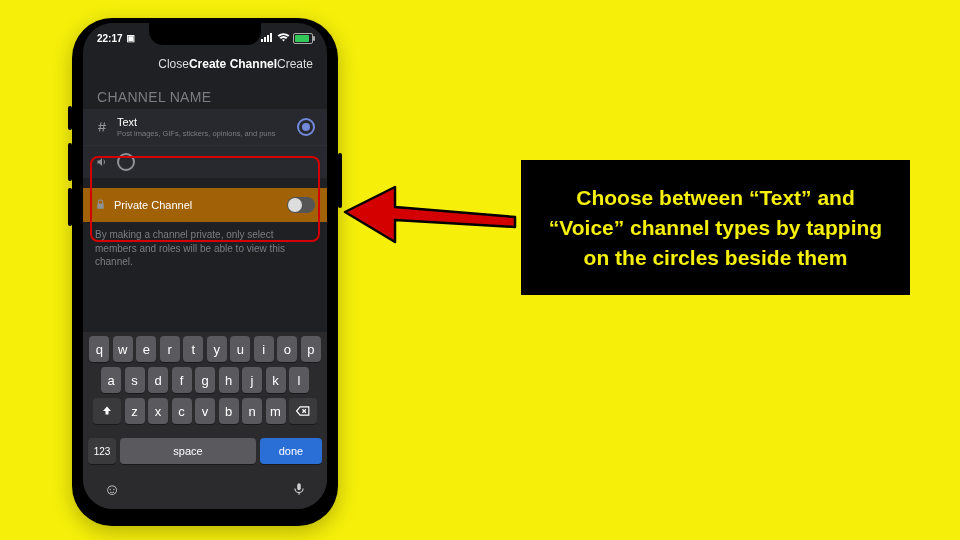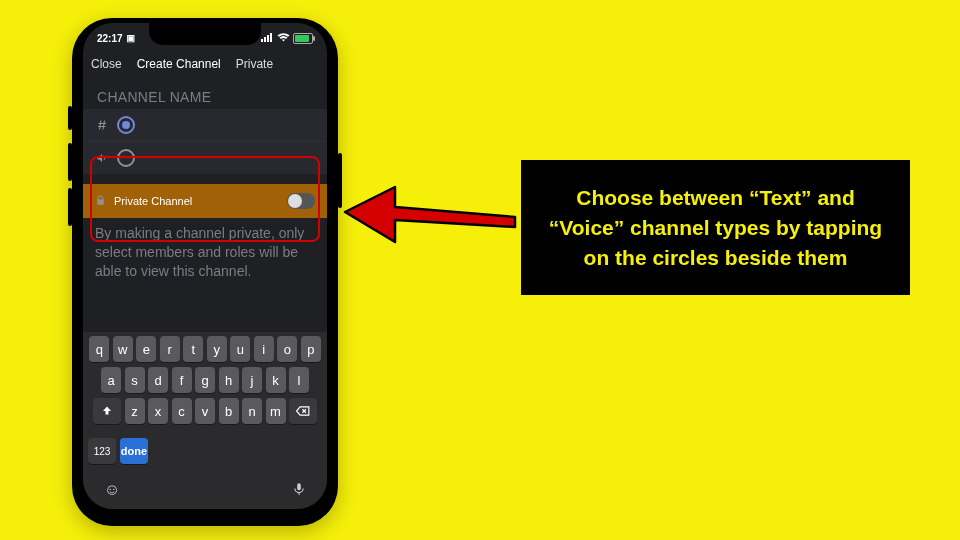--- a/index.html
+++ b/index.html
@@ -57,28 +57,27 @@
   }
   .status-bar .left { display:flex; align-items:center; gap:4px;}
   .status-bar .right { display:flex; align-items:center; gap:3px;}
   .battery {
     width: 18px; height: 9px; border:1px solid #aaa; border-radius:2px; position:relative;
   }
   .battery::after { content:""; position:absolute; right:-3px; top:2px; width:2px; height:5px; background:#aaa; border-radius:1px;}
   .battery .fill { position:absolute; left:1px; top:1px; bottom:1px; width:14px; background:#34c759; border-radius:1px;}
   .nav-header {
     display: flex;
-    justify-content: flex-start;
+    justify-content: flex-end;
     align-items: center;
-    padding: 6px 14px 8px 8px;
+    padding: 6px 14px 8px 26px;
     font-size: 12px;
     color: #fff;
-    gap: 15px;
-  }
-  .nav-header .title { font-weight:400; }
+  }
+  .nav-header .title { font-weight:700; }
   .nav-header .left, .nav-header .right { color:#ddd; font-size:12px; }
   .section-label {
     font-size: 14px;
     color: #7a7d82;
     letter-spacing: 0.3px;
     padding: 10px 14px 4px 14px;
     text-transform: uppercase;
   }
   .input-field {
     background:#27292e;
@@ -129,21 +128,21 @@
     gap:8px;
   }
   .private-row .ttl { flex:1; color:#fff; font-size:11px; font-weight:500;}
   .toggle {
     width:28px; height:16px; background:#555; border-radius:10px; position:relative;
   }
   .toggle::after {
     content:""; position:absolute; left:1px; top:1px; width:14px; height:14px; background:#ddd; border-radius:50%;
   }
   .private-desc {
-    font-size:14px; color:#7a7d82; padding: 6px 12px 8px 12px; line-height:1.35;
+    font-size:10px; color:#7a7d82; padding: 6px 12px 8px 12px; line-height:1.35;
   }
   .keyboard {
     position:absolute;
     bottom:0; left:0; right:0;
     background:#2b2b2d;
     padding:4px 3px 6px 3px;
   }
   .key-row { display:flex; justify-content:center; gap:3.5px; margin-bottom:5px;}
   .key {
     background:#5a5a5e;
@@ -153,21 +152,21 @@
     border-radius:4px;
     display:flex; align-items:center; justify-content:center;
     box-shadow: 0 1px 0 rgba(0,0,0,0.4);
   }
   .key.dark { background:#3a3a3c;}
   .key.wide { width:28px;}
   .key.shift { width:28px;}
   .bottom-row { display:flex; gap:4px; padding:9px 2px;text-align:right;}
   .key.fn { width:28px; background:#3a3a3c; font-size:10px;}
   .key.space { flex:1; background:#5a5a5e; font-size:11px;}
-  .key.done { width:28px; background:#2a6fd6; font-size:11px; font-weight:700;}
+  .key.done { width:62px; background:#2a6fd6; font-size:11px; font-weight:400;}
   .kb-footer { display:flex; justify-content:space-between; padding:8px 18px 2px 18px;}
   .kb-footer span { color:#cfcfcf; font-size:16px;}
   .callout {
     position: absolute;
     right: 50px;
     top: 160px;
     width: 389px;
     background: #000;
     border: 3px solid #000;
     padding: 20px 24px;
@@ -228,35 +227,39 @@
         </span>
         <span class="battery">
             <span class="fill"></span>
           </span>
       </div>
     </div>
 
     <div class="nav-header">
       <span class="left">Close</span>
       <span class="title">Create Channel</span>
-      <span class="right">Private</span>
+      <span class="right">Create</span>
     </div>
 
     <div class="section-label">CHANNEL NAME</div>
 
 
     <div class="type-card border-bottom">
       <span class="icon">
         <svg width="12" height="12" viewBox="0 0 24 24" fill="none" stroke="#8e9297" stroke-width="2.2">
             <line x1="5" y1="9" x2="20" y2="9"></line>
             <line x1="4" y1="15" x2="19" y2="15"></line>
             <line x1="10" y1="3" x2="7" y2="21"></line>
             <line x1="17" y1="3" x2="14" y2="21"></line>
           </svg>
       </span>
+      <div class="txt">
+        <div class="ttl">Text</div>
+        <div class="sub">Post images, GIFs, stickers, opinions, and puns</div>
+      </div>
       <div class="radio selected"></div>
     </div>
 
     <div class="type-card">
       <span class="icon">
         <svg width="12" height="12" viewBox="0 0 24 24" fill="#8e9297">
             <path d="M3 9v6h4l5 5V4L7 9H3z"></path>
             <path d="M16 8c1.5 1 1.5 7 0 8" fill="none" stroke="#8e9297" stroke-width="2" stroke-linecap="round"></path>
           </svg>
       </span>
@@ -318,20 +321,21 @@
         <div class="key dark wide">
           <svg width="14" height="10" viewBox="0 0 24 16" fill="none" stroke="#fff" stroke-width="2">
               <path d="M7 1h15v14H7L1 8 7 1z" fill="none"></path>
               <line x1="11" y1="5" x2="17" y2="11"></line>
               <line x1="17" y1="5" x2="11" y2="11"></line>
             </svg>
         </div>
       </div>
       <div class="bottom-row">
         <div class="key fn">123</div>
+        <div class="key space">space</div>
         <div class="key done">done</div>
       </div>
       <div class="kb-footer">
         <span>☺</span>
         <span>
           <svg width="14" height="16" viewBox="0 0 24 24" fill="#cfcfcf">
               <rect x="9" y="2" width="6" height="12" rx="3"></rect>
               <path d="M5 11a7 7 0 0014 0" fill="none" stroke="#cfcfcf" stroke-width="2"></path>
               <line x1="12" y1="18" x2="12" y2="22" stroke="#cfcfcf" stroke-width="2"></line>
             </svg>

